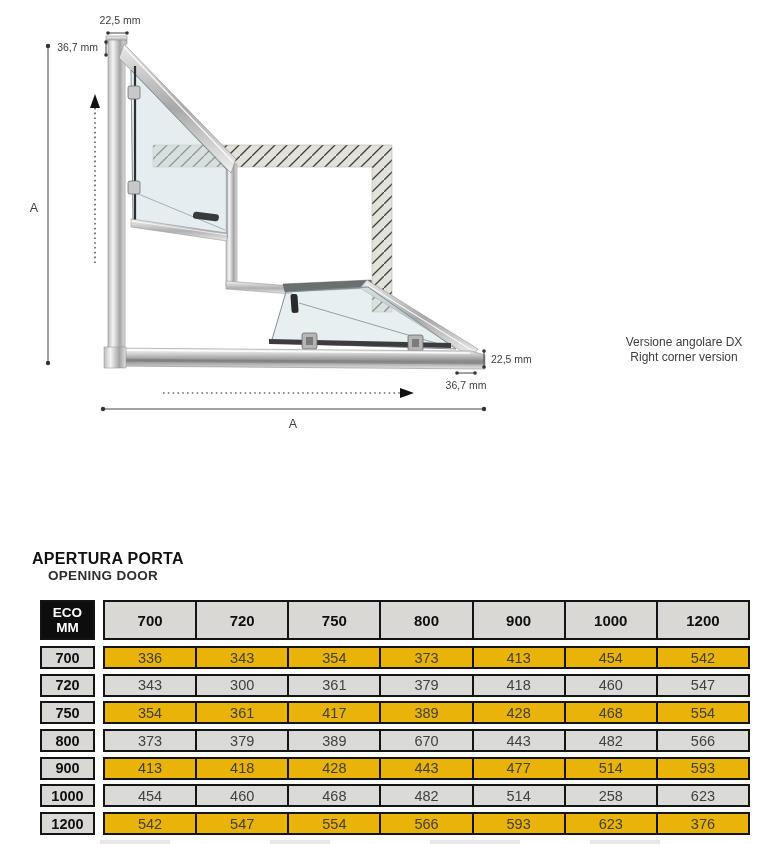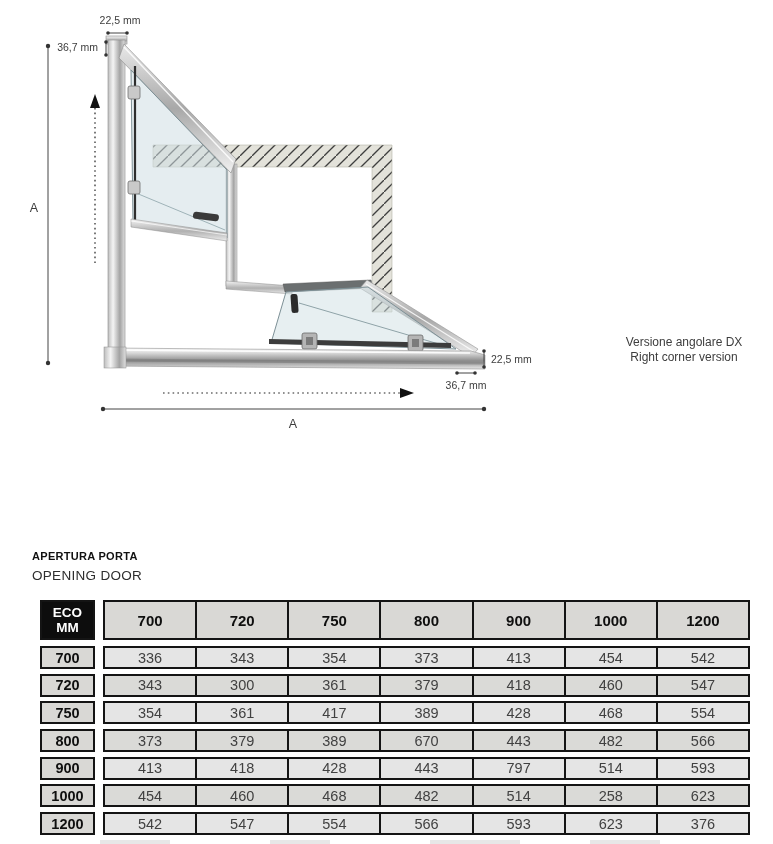--- a/index.html
+++ b/index.html
@@ -4,40 +4,40 @@
 <style>
   html,body{margin:0;padding:0;background:#fff;}
   body{font-family:"Liberation Sans", sans-serif;}
   #page{position:relative;width:773px;height:844px;background:#fff;overflow:hidden;}
 
   
   #drawing{position:absolute;left:0;top:0;width:773px;height:530px;}
   #drawing text{font-family:"Liberation Sans",sans-serif;fill:#3d3d3d;}
 
   
-  .sec-title{position:absolute;left:32px;top:550px;font-size:11px;font-weight:bold;color:#111;letter-spacing:.3px;}
-  .sec-sub{position:absolute;left:32px;top:568px;font-size:13.5px;color:#2e2e2e;letter-spacing:.3px;}
+  .sec-title{position:absolute;left:32px;top:550px;font-size:16px;font-weight:bold;color:#111;letter-spacing:.3px;}
+  .sec-sub{position:absolute;left:48px;top:568px;font-size:13.5px;color:#2e2e2e;letter-spacing:.3px;font-weight:bold;}
 
   
   #eco-table{position:absolute;left:30px;top:600px;width:710px;padding-left:10px;}
   .t-row{display:flex;margin-bottom:4.7px;}
   .t-row:last-child{margin-bottom:0;}
   .label-box{width:55px;flex:0 0 55px;border:2px solid #141414;background:#d9d8d5;
              display:flex;align-items:center;justify-content:center;box-sizing:border-box;margin-right:8px;}
   .corner-box{background:#0d0d0d;color:#fff;flex-direction:column;line-height:1.12;}
   .corner-box div{font-size:13.5px;font-weight:bold;text-align:center;}
   .data-box{flex:1;border:2px solid #141414;display:flex;box-sizing:border-box;}
   .cell{flex:1;display:flex;align-items:center;justify-content:center;border-left:2px solid #141414;box-sizing:border-box;}
   .cell:first-child{border-left:none;}
   .hdr .label-box{height:40px;}
   .hdr{height:40px;margin-bottom:6px;}
   .hdr .cell{font-weight:bold;font-size:15px;color:#0f0f0f;background:#d9d8d5;}
   .body-row{height:23px;}
   .body-row .label-box{font-weight:bold;font-size:14.5px;color:#0f0f0f;}
-  .body-row .cell{font-size:14.5px;color:#414141;background:#e5e5e5;}
+  .body-row .cell{font-size:14.5px;color:#414141;background:#eab308;}
   .body-row.alt .cell{background:#dadad7;}
 
   
   .remnant{position:absolute;height:4px;background:#cfcfcf;opacity:.5;top:840px;}
 </style>
 </head>
 <body>
 
 <div id="page">
 
@@ -247,21 +247,21 @@
             <div class="cell">566</div>
           </div>
         </div>
         <div class="t-row body-row">
           <div class="label-box">900</div>
           <div class="data-box">
             <div class="cell">413</div>
             <div class="cell">418</div>
             <div class="cell">428</div>
             <div class="cell">443</div>
-            <div class="cell">797</div>
+            <div class="cell">477</div>
             <div class="cell">514</div>
             <div class="cell">593</div>
           </div>
         </div>
         <div class="t-row body-row alt">
           <div class="label-box">1000</div>
           <div class="data-box">
             <div class="cell">454</div>
             <div class="cell">460</div>
             <div class="cell">468</div>

